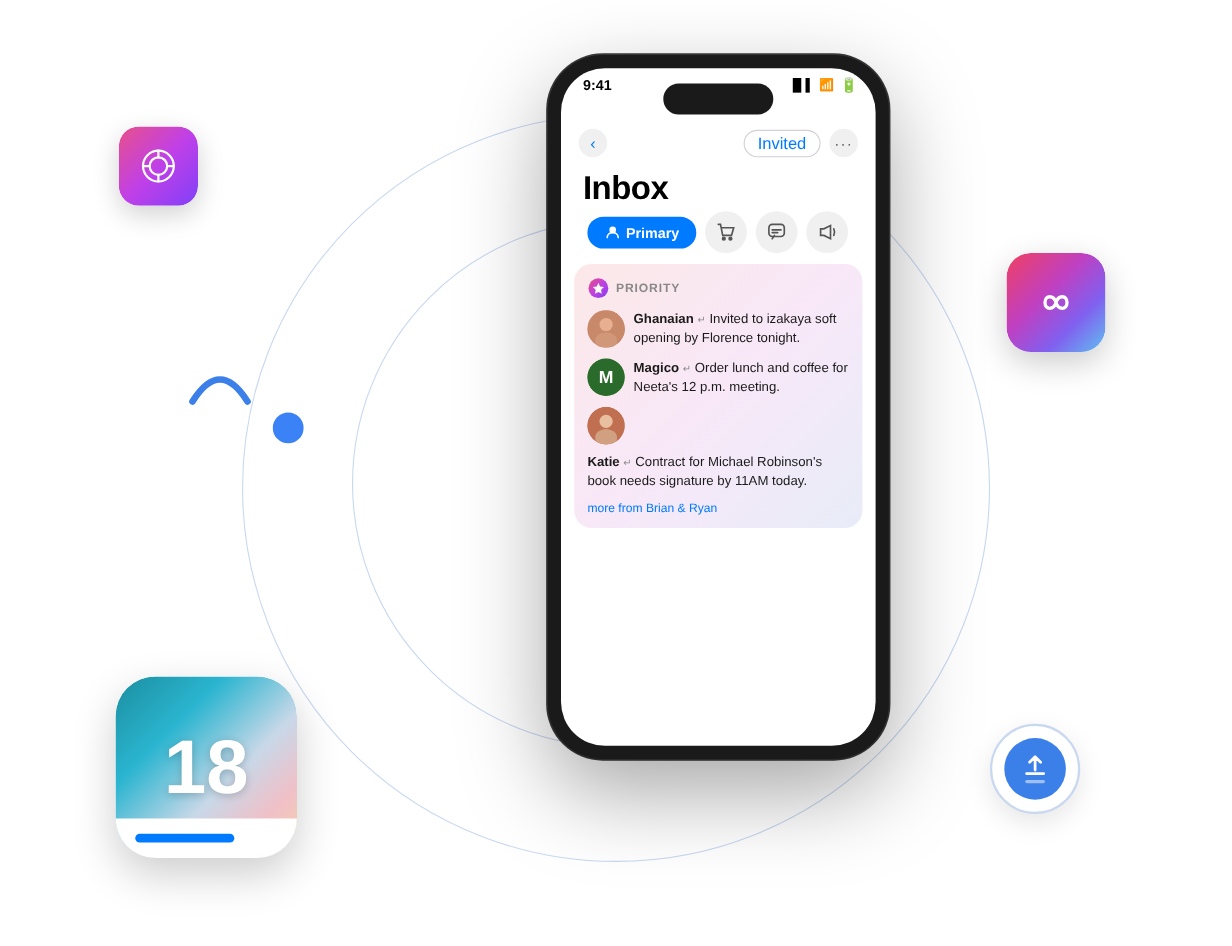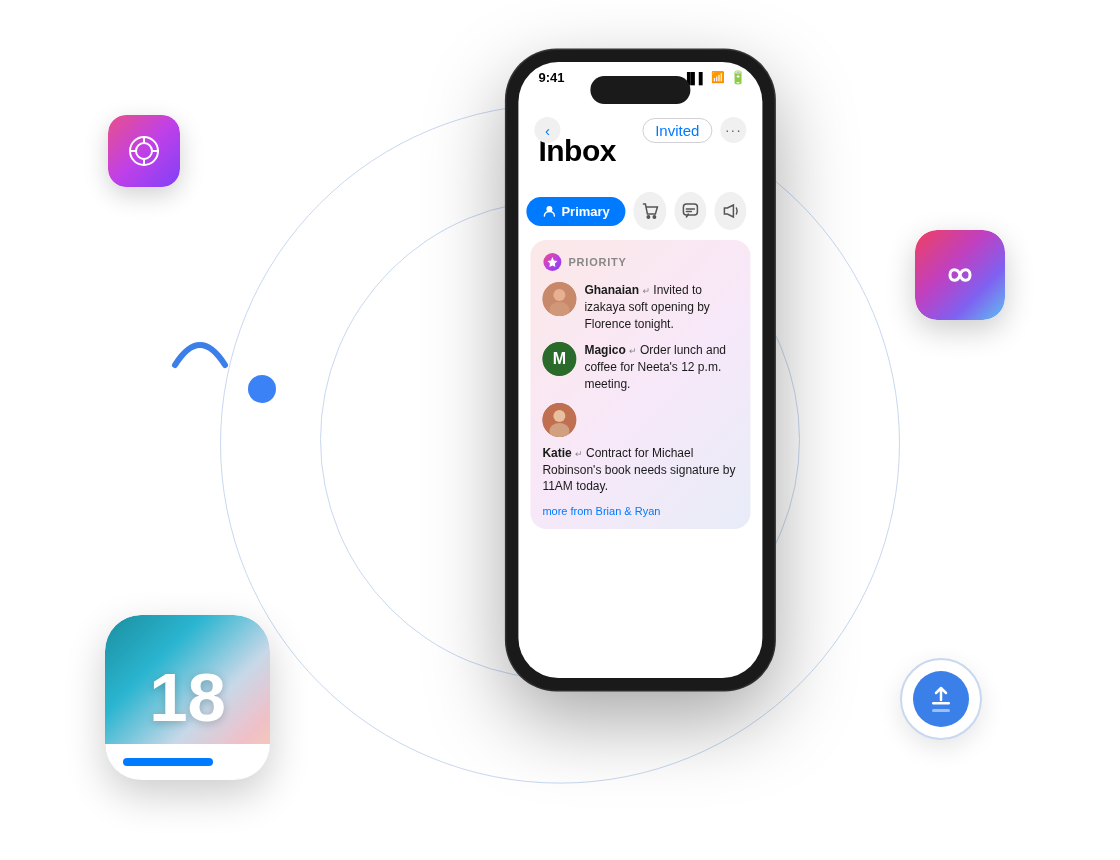--- a/index.html
+++ b/index.html
@@ -34,21 +34,21 @@
       border: 1.5px solid #c8d8f0;
       top: 50%;
       left: 50%;
       transform: translate(-50%, -48%);
       z-index: 0;
     }
 
     
     .iphone {
       position: absolute;
-      width: 268px;
+      width: 310px;
       height: 640px;
       background: #1a1a1a;
       border-radius: 50px;
       top: 50px;
       left: 50%;
       transform: translateX(-20%);
       z-index: 10;
       box-shadow: 0 30px 80px rgba(0,0,0,0.35), 0 0 0 1.5px #3a3a3a;
     }
 
@@ -156,33 +156,33 @@
       border-radius: 50%;
       background: #f0f0f0;
       display: flex;
       align-items: center;
       justify-content: center;
     }
 
     
     .inbox-title {
       position: absolute;
-      top: 72px;
+      top: 93px;
       left: 20px;
       font-size: 30px;
       font-weight: 700;
       color: #000;
       letter-spacing: -0.5px;
     }
 
     
     .tab-bar {
       position: absolute;
       top: 130px;
-      left: 8px;
+      left: 24px;
       right: 16px;
       display: flex;
       gap: 8px;
       align-items: center;
     }
 
     .tab-primary {
       background: #007aff;
       color: white;
       border-radius: 20px;

